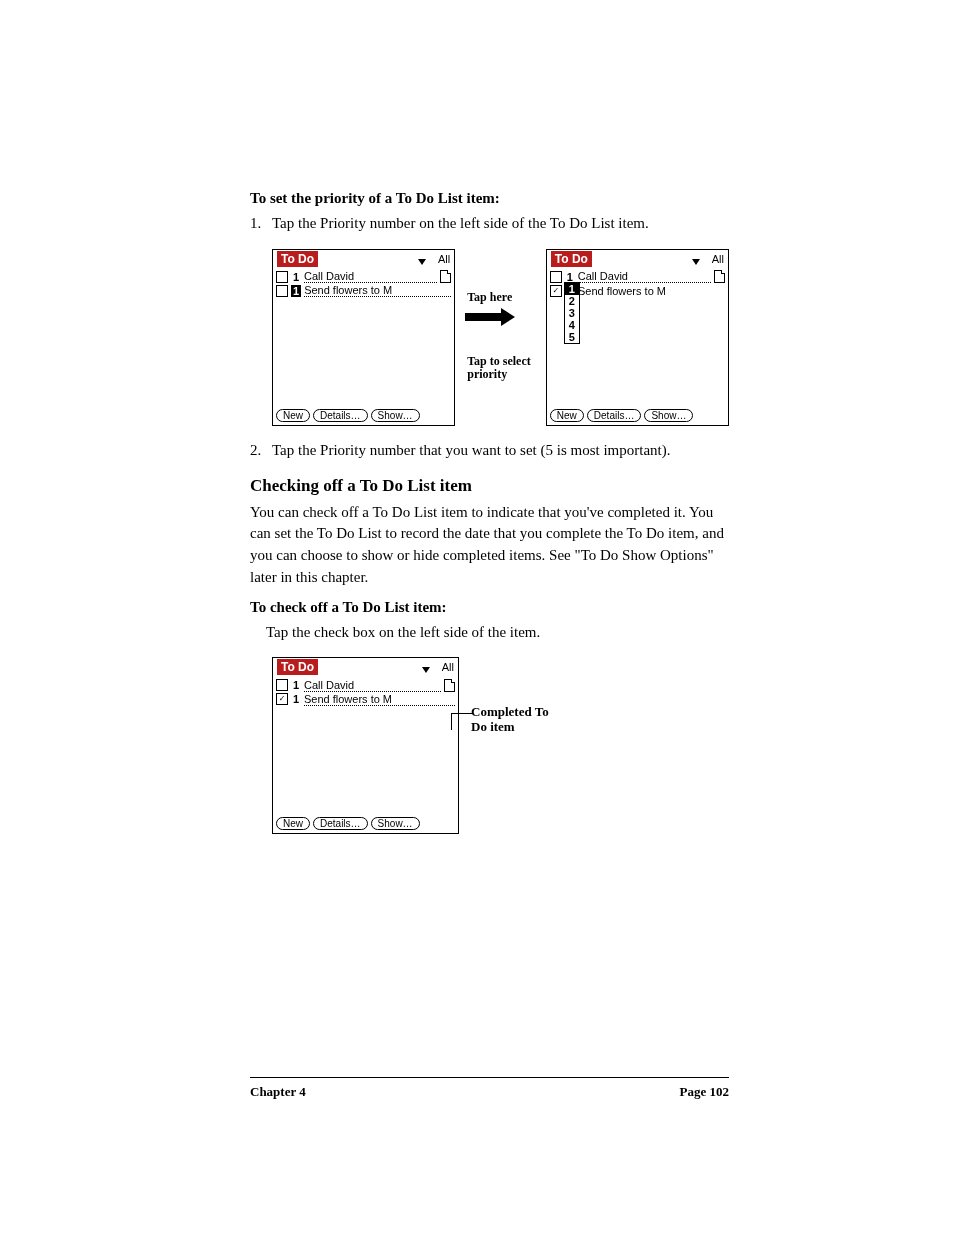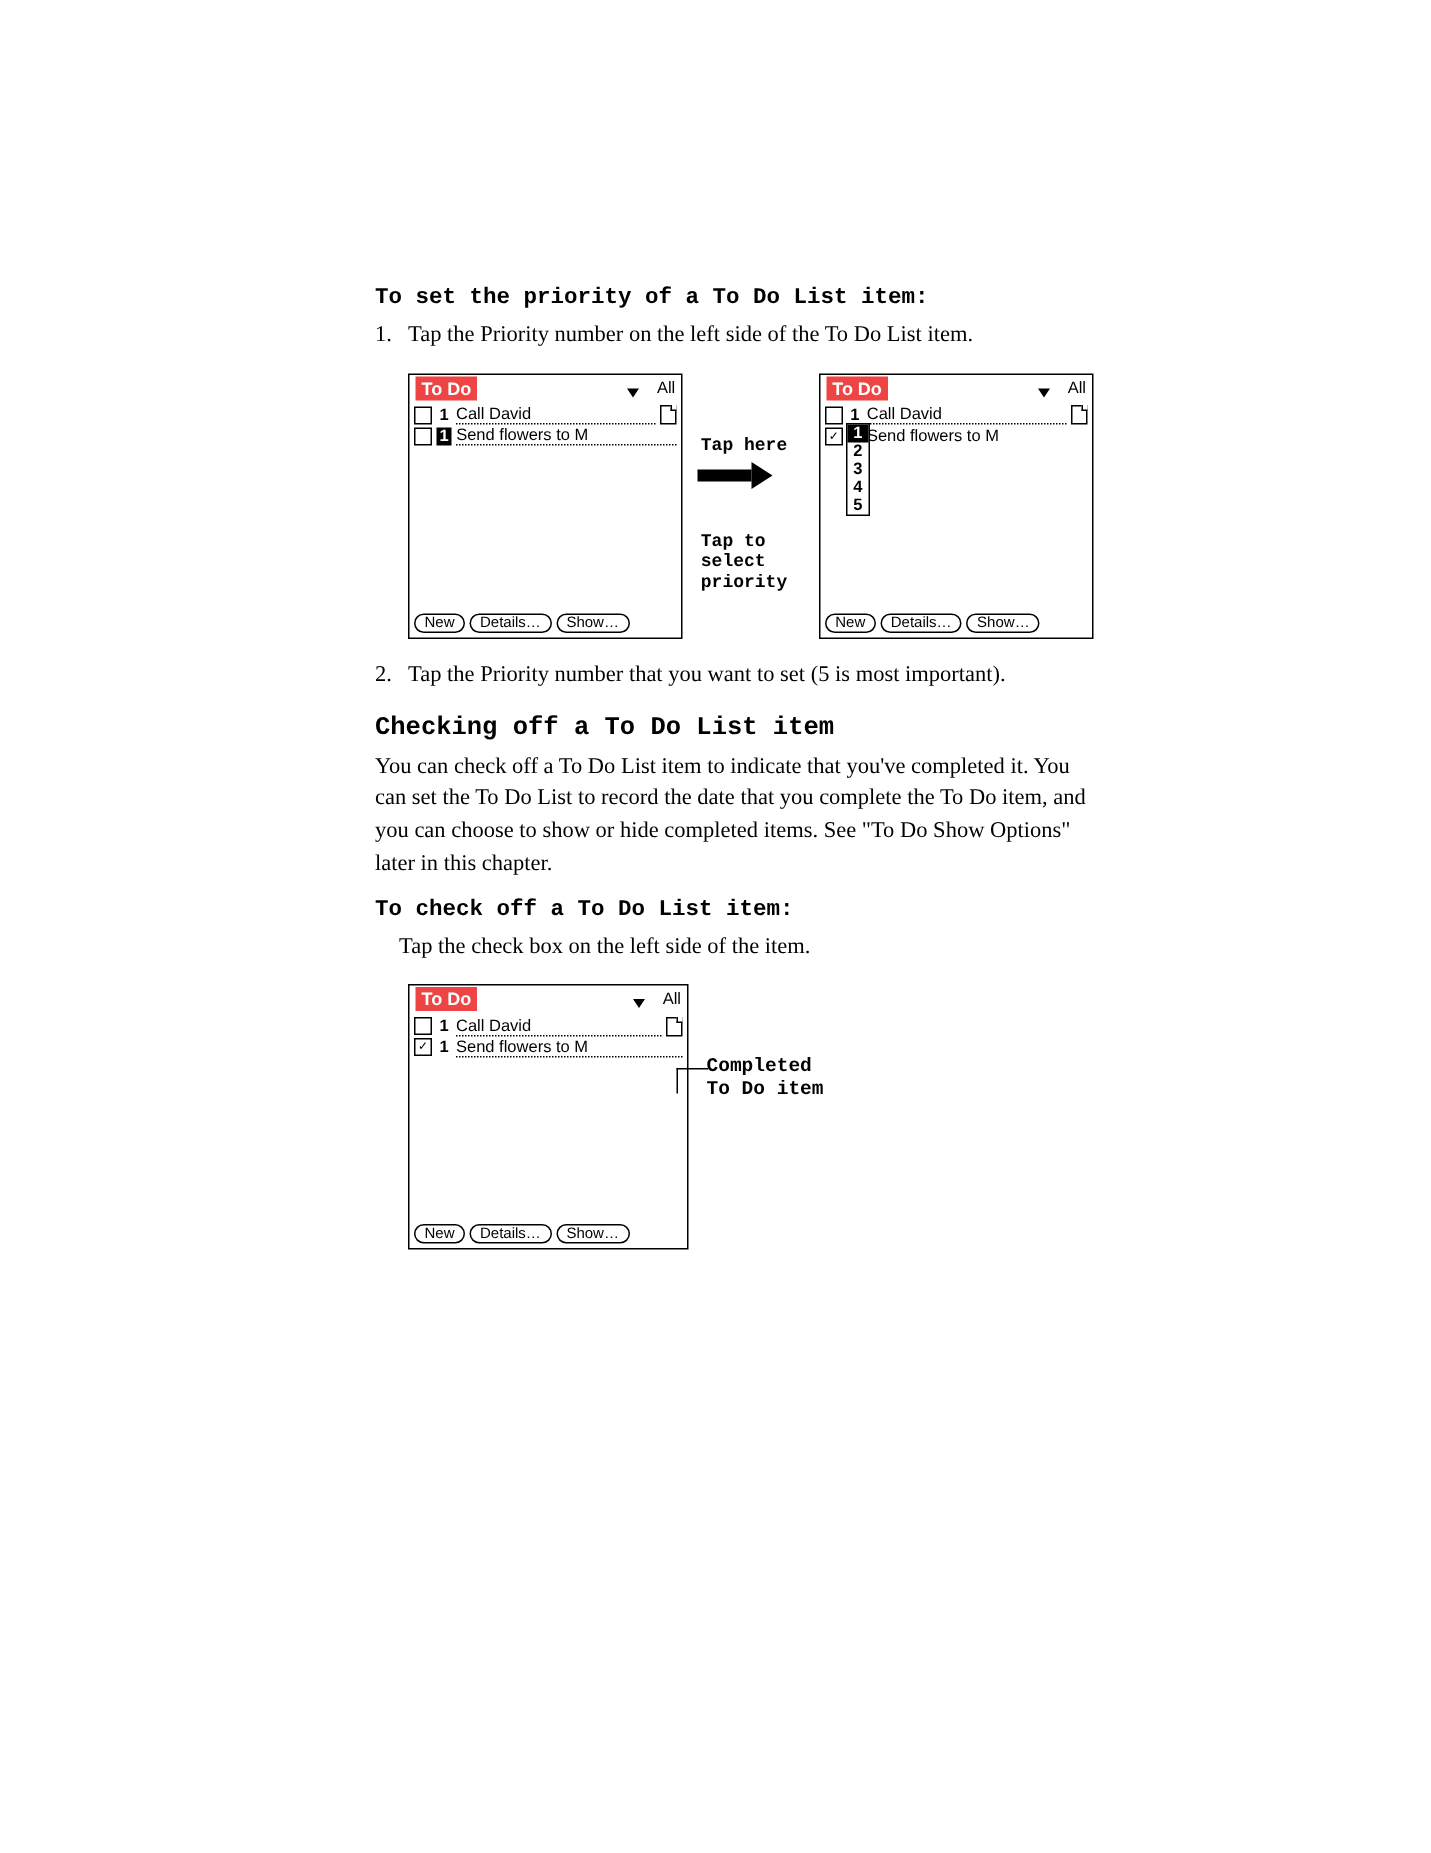--- a/index.html
+++ b/index.html
@@ -10,21 +10,21 @@
     color: #000;
   }
   .page {
     width: 954px;
     height: 1235px;
     box-sizing: border-box;
     padding: 190px 225px 80px 250px;
     position: relative;
   }
   .bold-sans {
-    font-family: Liberation Mono, monospace;
+    font-family: Liberation Serif, serif;
     font-weight: bold;
   }
   .procedure-heading {
     font-size: 15px;
     margin-bottom: 6px;
   }
   .step {
     font-size: 15px;
     line-height: 1.45;
     margin-bottom: 10px;
@@ -69,21 +69,21 @@
     position: relative;
   }
   .palm-header {
     display: flex;
     justify-content: space-between;
     align-items: center;
     padding: 1px 4px;
     font-size: 11px;
   }
   .palm-title {
-    background: #ef4444;
+    background: #b91c1c;
     color: #fff;
     font-weight: bold;
     padding: 1px 4px;
     font-size: 12px;
   }
   .palm-filter {
     display: flex;
     align-items: flex-end;
     gap: 12px;
     font-size: 11px;
@@ -379,14 +379,18 @@
         <span class="palm-btn">Show…</span>
       </div>
     </div>
     <div class="callout3 bold-sans">
       <div class="callout-line"></div>
       <span>Completed To Do item</span>
     </div>
   </div>
 
 
+  <div class="footer bold-sans">
+    <span>Chapter 4</span>
+    <span>Page 102</span>
+  </div>
 
 </div>
 
 </body></html>

